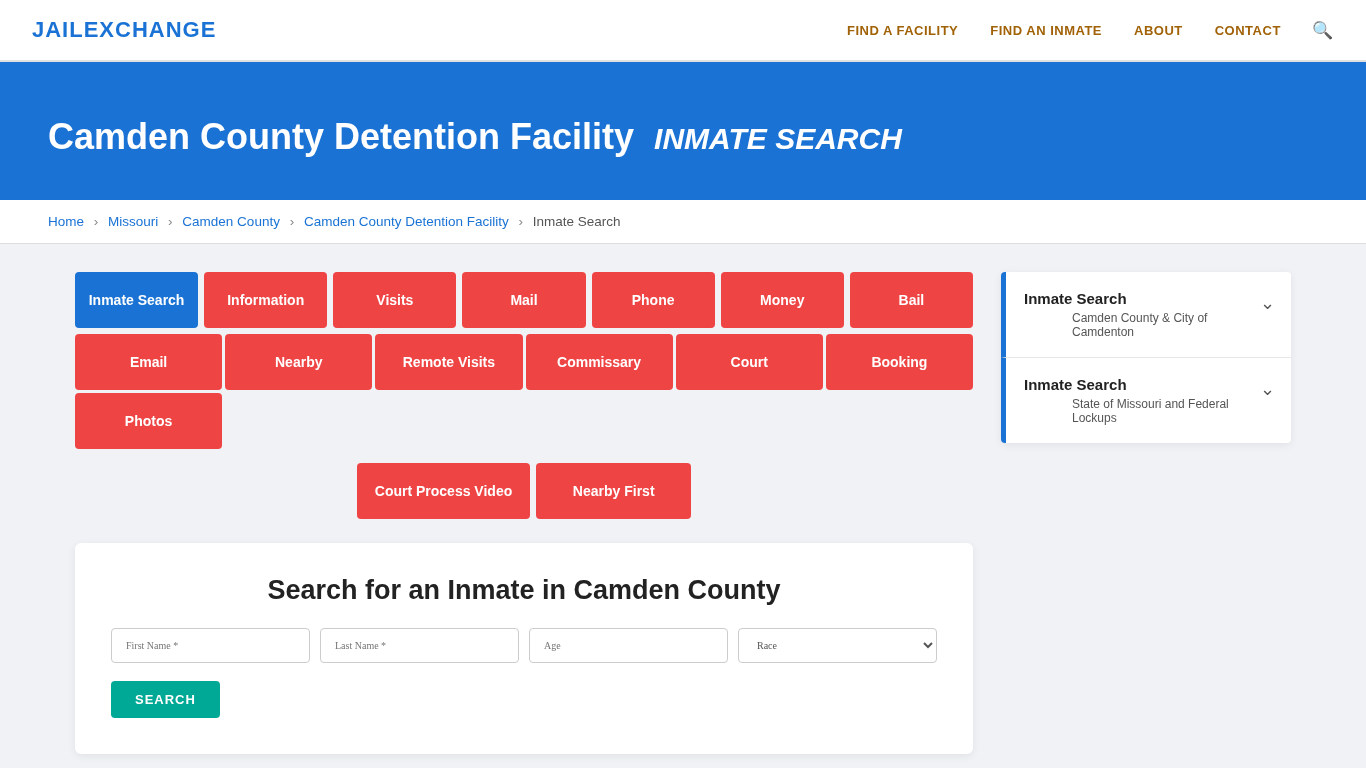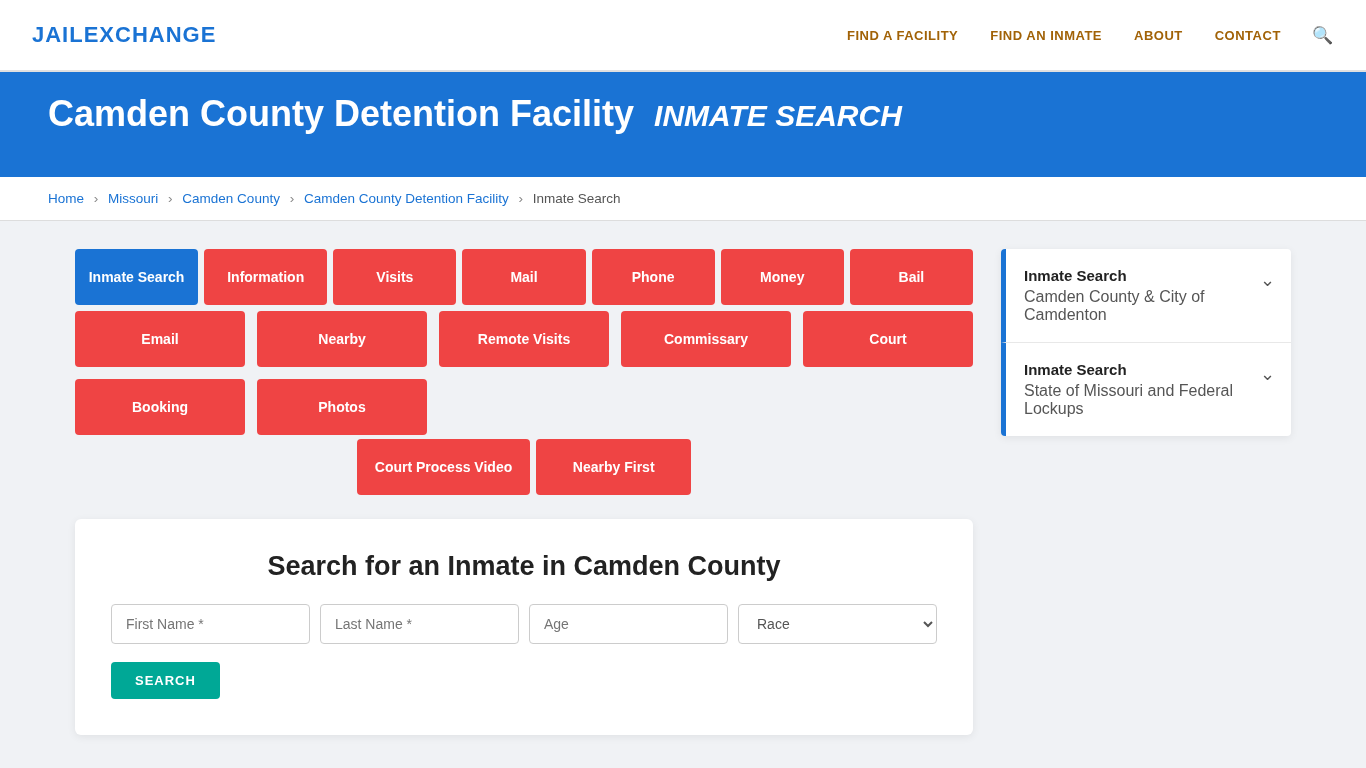--- a/index.html
+++ b/index.html
@@ -6,21 +6,21 @@
     body { font-family: Arial, sans-serif; background: #f0f2f5; color: #333; }
 
     
     .navbar {
       background: #fff;
       border-bottom: 2px solid #e0e0e0;
       display: flex;
       align-items: center;
       justify-content: space-between;
       padding: 0 32px;
-      height: 72px;
+      height: 62px;
     }
     .logo {
       font-size: 22px;
       font-weight: 900;
       letter-spacing: 1px;
       color: #222;
       text-transform: uppercase;
     }
     .logo span { color: #1a73d4; }
     .logo .x { color: #1a73d4; }
@@ -41,21 +41,21 @@
       background: none;
       border: none;
       cursor: pointer;
       font-size: 17px;
       color: #555;
     }
 
     
     .hero {
       background: #1a73d4;
-      padding: 21px 48px 42px;
+      padding: 54px 48px 42px;
     }
     .hero h1 {
       color: #fff;
       font-size: 36px;
       font-weight: 900;
     }
     .hero h1 .italic-part {
       font-style: italic;
       font-weight: 700;
       font-size: 30px;
@@ -100,23 +100,23 @@
       font-weight: 600;
       color: #fff;
       text-align: center;
       background: #ef4444;
       transition: background 0.15s;
     }
     .tab-btn.active { background: #1a73d4; }
 
     .tabs-row2 {
       display: grid;
-      grid-template-columns: repeat(5, 1fr);
-      gap: 12px;
-      margin-bottom: 4px;
+      grid-template-columns: repeat(6, 1fr);
+      gap: 3px;
+      margin-bottom: 14px;
     }
     .tabs-row3 {
       display: flex;
       gap: 6px;
       justify-content: center;
       margin-bottom: 24px;
     }
     .tabs-row3 .tab-btn {
       min-width: 155px;
       padding: 20px 18px;
@@ -140,25 +140,26 @@
       display: flex;
       gap: 10px;
       margin-bottom: 18px;
       flex-wrap: wrap;
     }
     .search-form-row input,
     .search-form-row select {
       padding: 10px 14px;
       border: 1px solid #ccc;
       border-radius: 4px;
-      font-size: 14px;
+      font-size: 10px;
       color: #555;
       background: #fff;
       flex: 1;
       min-width: 120px;
+      font-family: Liberation Serif, serif;
     }
     .search-form-row select { cursor: pointer; }
     .search-btn {
       background: #00a896;
       color: #fff;
       border: none;
       border-radius: 4px;
       padding: 11px 24px;
       font-size: 13px;
       font-weight: 700;
@@ -188,22 +189,23 @@
       cursor: pointer;
     }
     .sidebar-item:last-child { border-bottom: none; }
     .sidebar-item-text h3 {
       font-size: 15px;
       font-weight: 700;
       color: #222;
       margin-bottom: 4px;
     }
     .sidebar-item-text p {
-      font-size: 16px;
+      font-size: 12px;
       color: #555;
+      margin-left: 48px;
     }
     .chevron {
       font-size: 18px;
       color: #555;
       margin-top: 2px;
       flex-shrink: 0;
     }
   </style>
 </head>
 <body>

